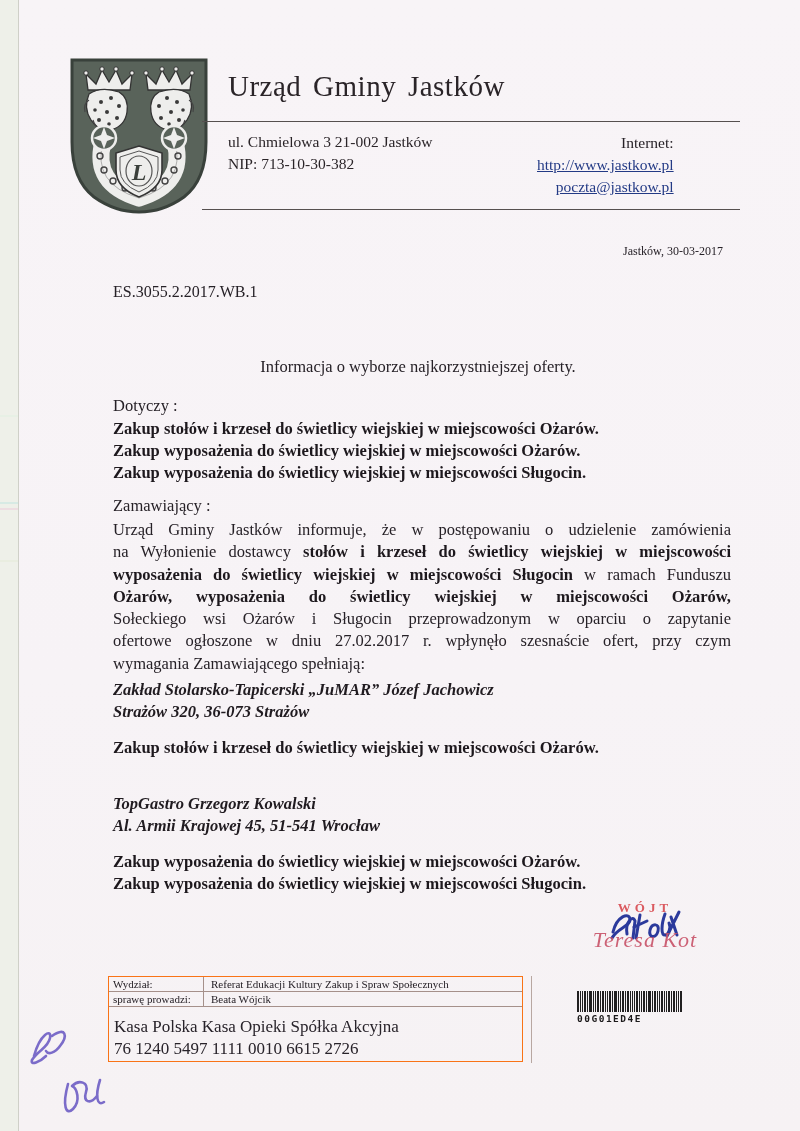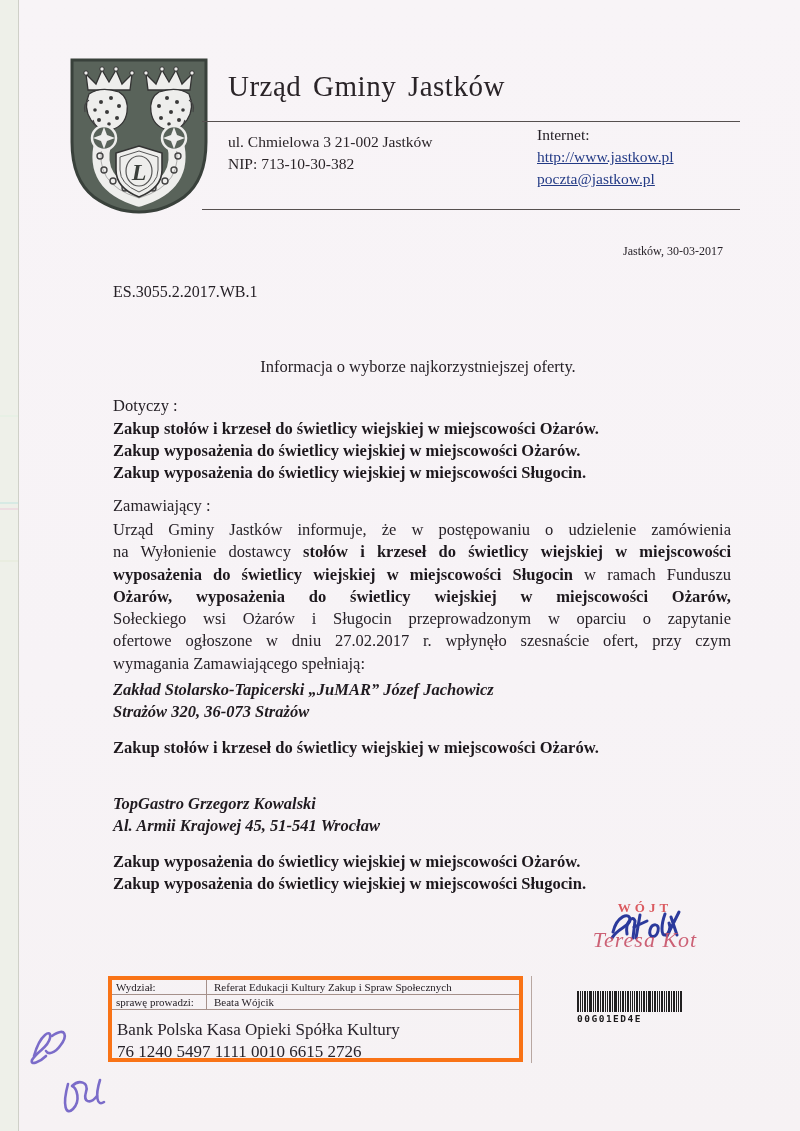--- a/index.html
+++ b/index.html
@@ -20,21 +20,21 @@
   
   .page-tint{left:19px;top:0;width:781px;height:1131px;background:linear-gradient(180deg,#f8f4f7 0%,#f7f3f6 60%,#f6f2f4 100%);}
 
   
   .crest{left:66px;top:56px;}
   .org-title{left:228px;top:70px;font-size:29px;letter-spacing:.5px;color:#2a2428;word-spacing:4px;}
   .rule{height:1px;background:#56504f;left:202px;width:538px;}
   .rule.top{top:121px;}
   .rule.bottom{top:209px;}
   .addr{left:228px;top:131px;font-size:15.5px;line-height:22px;color:#2a2428;}
-  .net{left:537px;top:124px;font-size:15.5px;line-height:22px;}
+  .net{left:537px;top:132px;font-size:15.5px;line-height:22px;text-align:right;}
   .net a{color:var(--link,#233a85);text-decoration:underline;}
 
   .dateline{top:244px;right:77px;font-size:12px;}
   .refno{left:113px;top:283px;font-size:16px;}
   .subject{left:113px;right:77px;top:357px;text-align:center;font-size:16.5px;}
 
   .dotyczy-label{left:113px;top:396px;font-size:16.5px;}
   .dotyczy-items{left:113px;top:418px;font-size:16.5px;line-height:22px;font-weight:700;color:#1d181d;}
 
   .zam-label{left:113px;top:496px;font-size:16.5px;}
@@ -49,21 +49,21 @@
   .offer .name{font-weight:700;font-style:italic;line-height:22px;color:#201b20;}
   .offer .items{margin-top:14px;font-weight:700;line-height:22px;color:#1d181d;}
 
   
   .stamp{left:585px;top:900px;width:120px;text-align:center;}
   .stamp .wojt{font-size:13px;font-weight:700;letter-spacing:4px;color:var(--stamp_red,#d84a50);opacity:.9;text-align:center;}
   .stamp .sig{left:18px;top:8px;}
   .stamp .tname{margin-top:11px;font-size:22px;font-style:italic;color:var(--stamp_name_red,#c9556b);letter-spacing:1px;opacity:.92;}
 
   
-  .footer-box{left:108px;top:976px;width:415px;height:86px;border:4px solid #f97316;font-size:11px;box-sizing:border-box;}
+  .footer-box{left:108px;top:976px;width:415px;height:86px;border:1px solid #f97316;font-size:11px;box-sizing:border-box;}
   .f-row{display:flex;border-bottom:1px solid #a5908a;line-height:12px;}
   .f-label{width:95px;border-right:1px solid #a5908a;padding:1px 4px;box-sizing:border-box;}
   .f-value{padding:1px 7px;}
   .bank{padding:9px 6px 0 5px;font-size:17px;line-height:22px;color:#28232a;}
   .footer-extra-line{left:531px;top:976px;width:1px;height:87px;background:#b8a7a1;}
 
   .barcode-wrap{left:577px;top:991px;width:106px;text-align:left;}
   .bars{display:flex;align-items:stretch;height:21px;}
   .bars .bar{background:#211f20;margin-right:1px;}
   .barcode-text{margin-top:1px;font-family:"DejaVu Sans Mono",monospace;font-size:9.5px;font-weight:700;letter-spacing:1.5px;color:#1c1a1b;}
@@ -218,21 +218,21 @@
 <div class="abs footer-box">
   <div class="f-row">
     <div class="f-label">Wydział:</div>
     <div class="f-value">Referat Edukacji Kultury Zakup i Spraw Społecznych</div>
   </div>
   <div class="f-row">
     <div class="f-label">sprawę prowadzi:</div>
     <div class="f-value">Beata Wójcik</div>
   </div>
   <div class="bank">
-    <div>Bank Polska Kasa Opieki Spółka Kultury</div>
+    <div>Kasa Polska Kasa Opieki Spółka Akcyjna</div>
     <div>76 1240 5497 1111 0010 6615 2726</div>
   </div>
 </div>
 <div class="abs footer-extra-line"></div>
 
 <div class="abs barcode-wrap">
   <div class="bars" id="bars">
       <div class="bar" style="width: 2px;"></div>
       <div class="bar" style="width: 1px;"></div>
       <div class="bar" style="width: 1px;"></div>

